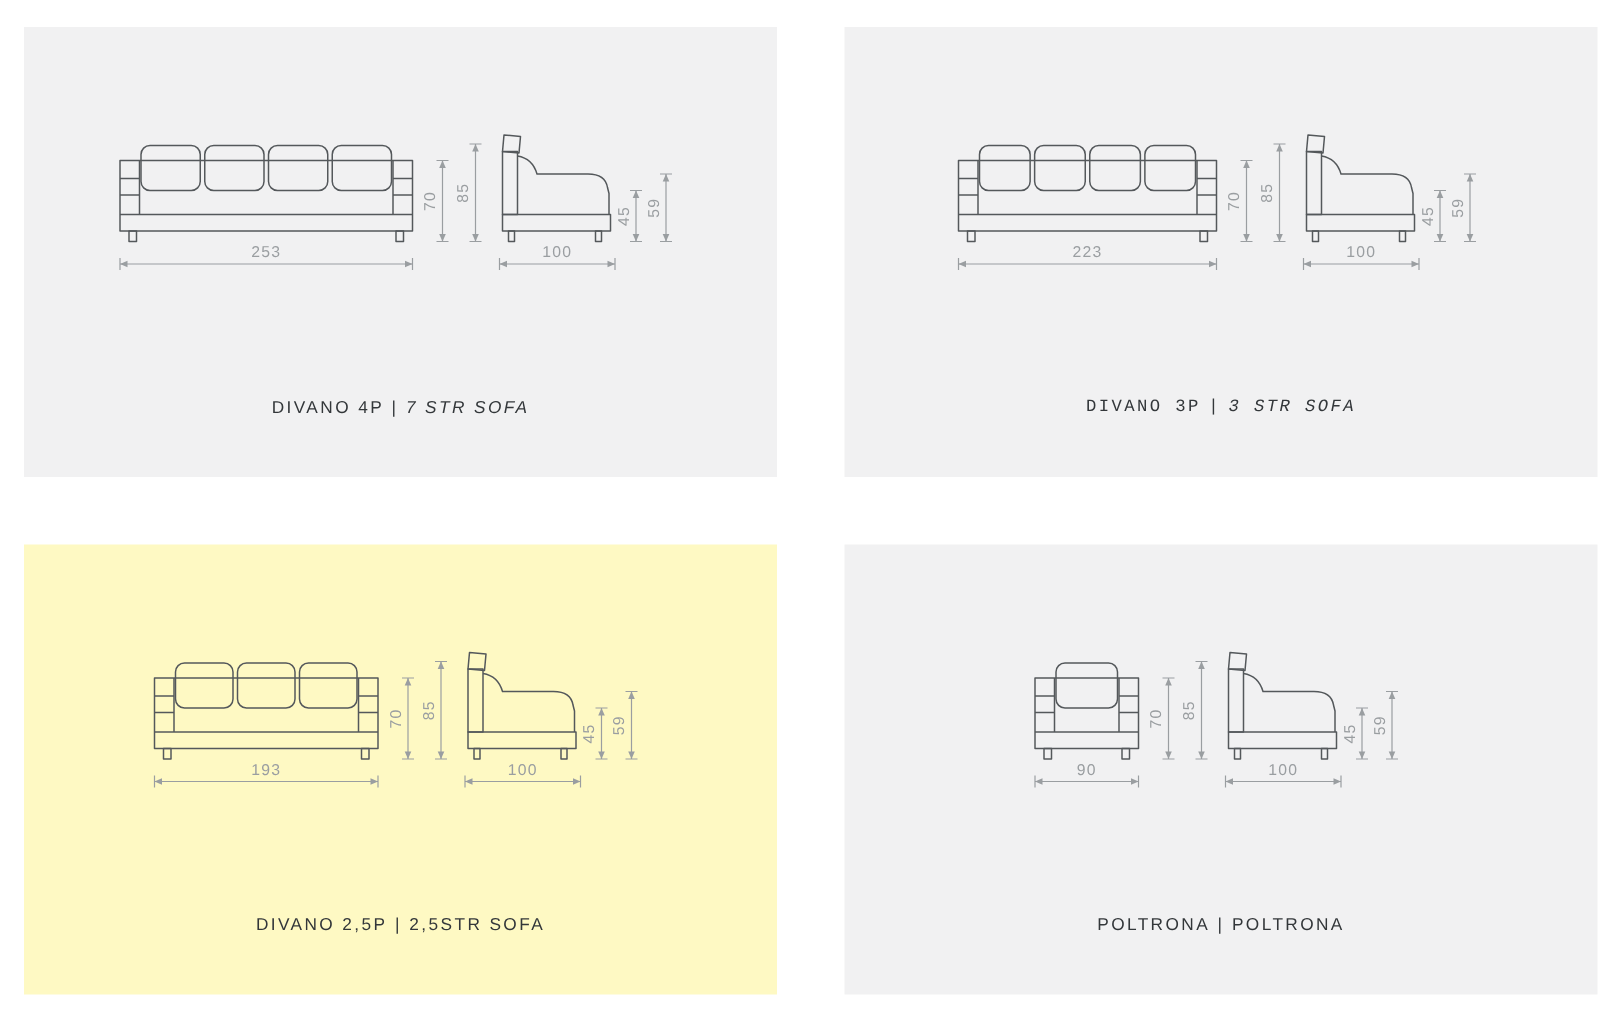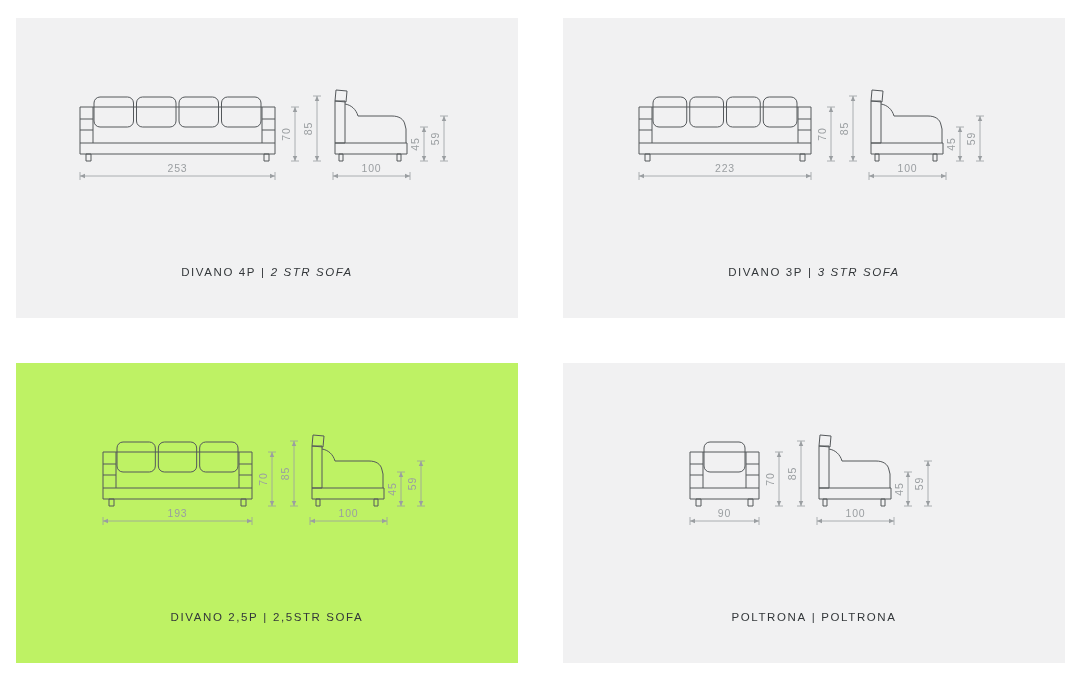--- a/index.html
+++ b/index.html
@@ -109,21 +109,21 @@
             <line x1="364" y1="20" x2="364" y2="65" stroke="#9a9ea1" stroke-width="0.8"></line>
             <line x1="360" y1="20" x2="368" y2="20" stroke="#9a9ea1" stroke-width="0.8"></line>
             <line x1="360" y1="65" x2="368" y2="65" stroke="#9a9ea1" stroke-width="0.8"></line>
             <polygon points="364,20 361.8,25 366.2,25" fill="#9a9ea1"></polygon>
             <polygon points="364,65 361.8,60 366.2,60" fill="#9a9ea1"></polygon>
             <text x="359" y="42.5" text-anchor="middle" fill="#9a9ea1" font-size="10.5" letter-spacing="0.8" transform="rotate(-90 359 42.5)">59</text>
           </g>
         </svg>
       </div>
     <div class="caption" style="color: rgb(51, 55, 58);">
-      <span class="main">DIVANO 4P</span><span class="sep">|</span><span class="sub italic">2 STR SOFA</span>
+      <span class="main">DIVANO 4P</span><span class="sep">|</span><span class="sub italic">7 STR SOFA</span>
     </div>
   </section>
 
   <section class="panel" style="background: rgb(241, 241, 242);">
     <div class="figure">
         <svg width="355" height="103" viewBox="0 0 355 103">
           <g transform="translate(2 10)">
             <g fill="none" stroke="#54585b" stroke-width="1" stroke-linejoin="round">
               <rect x="6" y="58" width="5" height="7"></rect>
               <rect x="161" y="58" width="5" height="7"></rect>
@@ -180,26 +180,26 @@
             <text x="316" y="48" text-anchor="middle" fill="#9a9ea1" font-size="10.5" letter-spacing="0.8" transform="rotate(-90 316 48)">45</text>
             <line x1="341" y1="20" x2="341" y2="65" stroke="#9a9ea1" stroke-width="0.8"></line>
             <line x1="337" y1="20" x2="345" y2="20" stroke="#9a9ea1" stroke-width="0.8"></line>
             <line x1="337" y1="65" x2="345" y2="65" stroke="#9a9ea1" stroke-width="0.8"></line>
             <polygon points="341,20 338.8,25 343.2,25" fill="#9a9ea1"></polygon>
             <polygon points="341,65 338.8,60 343.2,60" fill="#9a9ea1"></polygon>
             <text x="336" y="42.5" text-anchor="middle" fill="#9a9ea1" font-size="10.5" letter-spacing="0.8" transform="rotate(-90 336 42.5)">59</text>
           </g>
         </svg>
       </div>
-    <div class="caption" style="color: rgb(51, 55, 58);">
+    <div class="caption" style="color: rgb(51, 55, 58); font-family: Liberation Mono, monospace;">
       <span class="main">DIVANO 3P</span><span class="sep">|</span><span class="sub italic">3 STR SOFA</span>
     </div>
   </section>
 
-  <section class="panel" style="background: #bef264;">
+  <section class="panel" style="background: #fef9c3;">
     <div class="figure">
         <svg width="332" height="103" viewBox="0 0 332 103">
           <g transform="translate(2 10)">
             <g fill="none" stroke="#54585b" stroke-width="1" stroke-linejoin="round">
               <rect x="6" y="58" width="5" height="7"></rect>
               <rect x="138" y="58" width="5" height="7"></rect>
               <rect x="0" y="11" width="149" height="47"></rect>
               <line x1="13" y1="11" x2="13" y2="47"></line>
               <line x1="136" y1="11" x2="136" y2="47"></line>
               <line x1="0" y1="47" x2="149" y2="47"></line>

